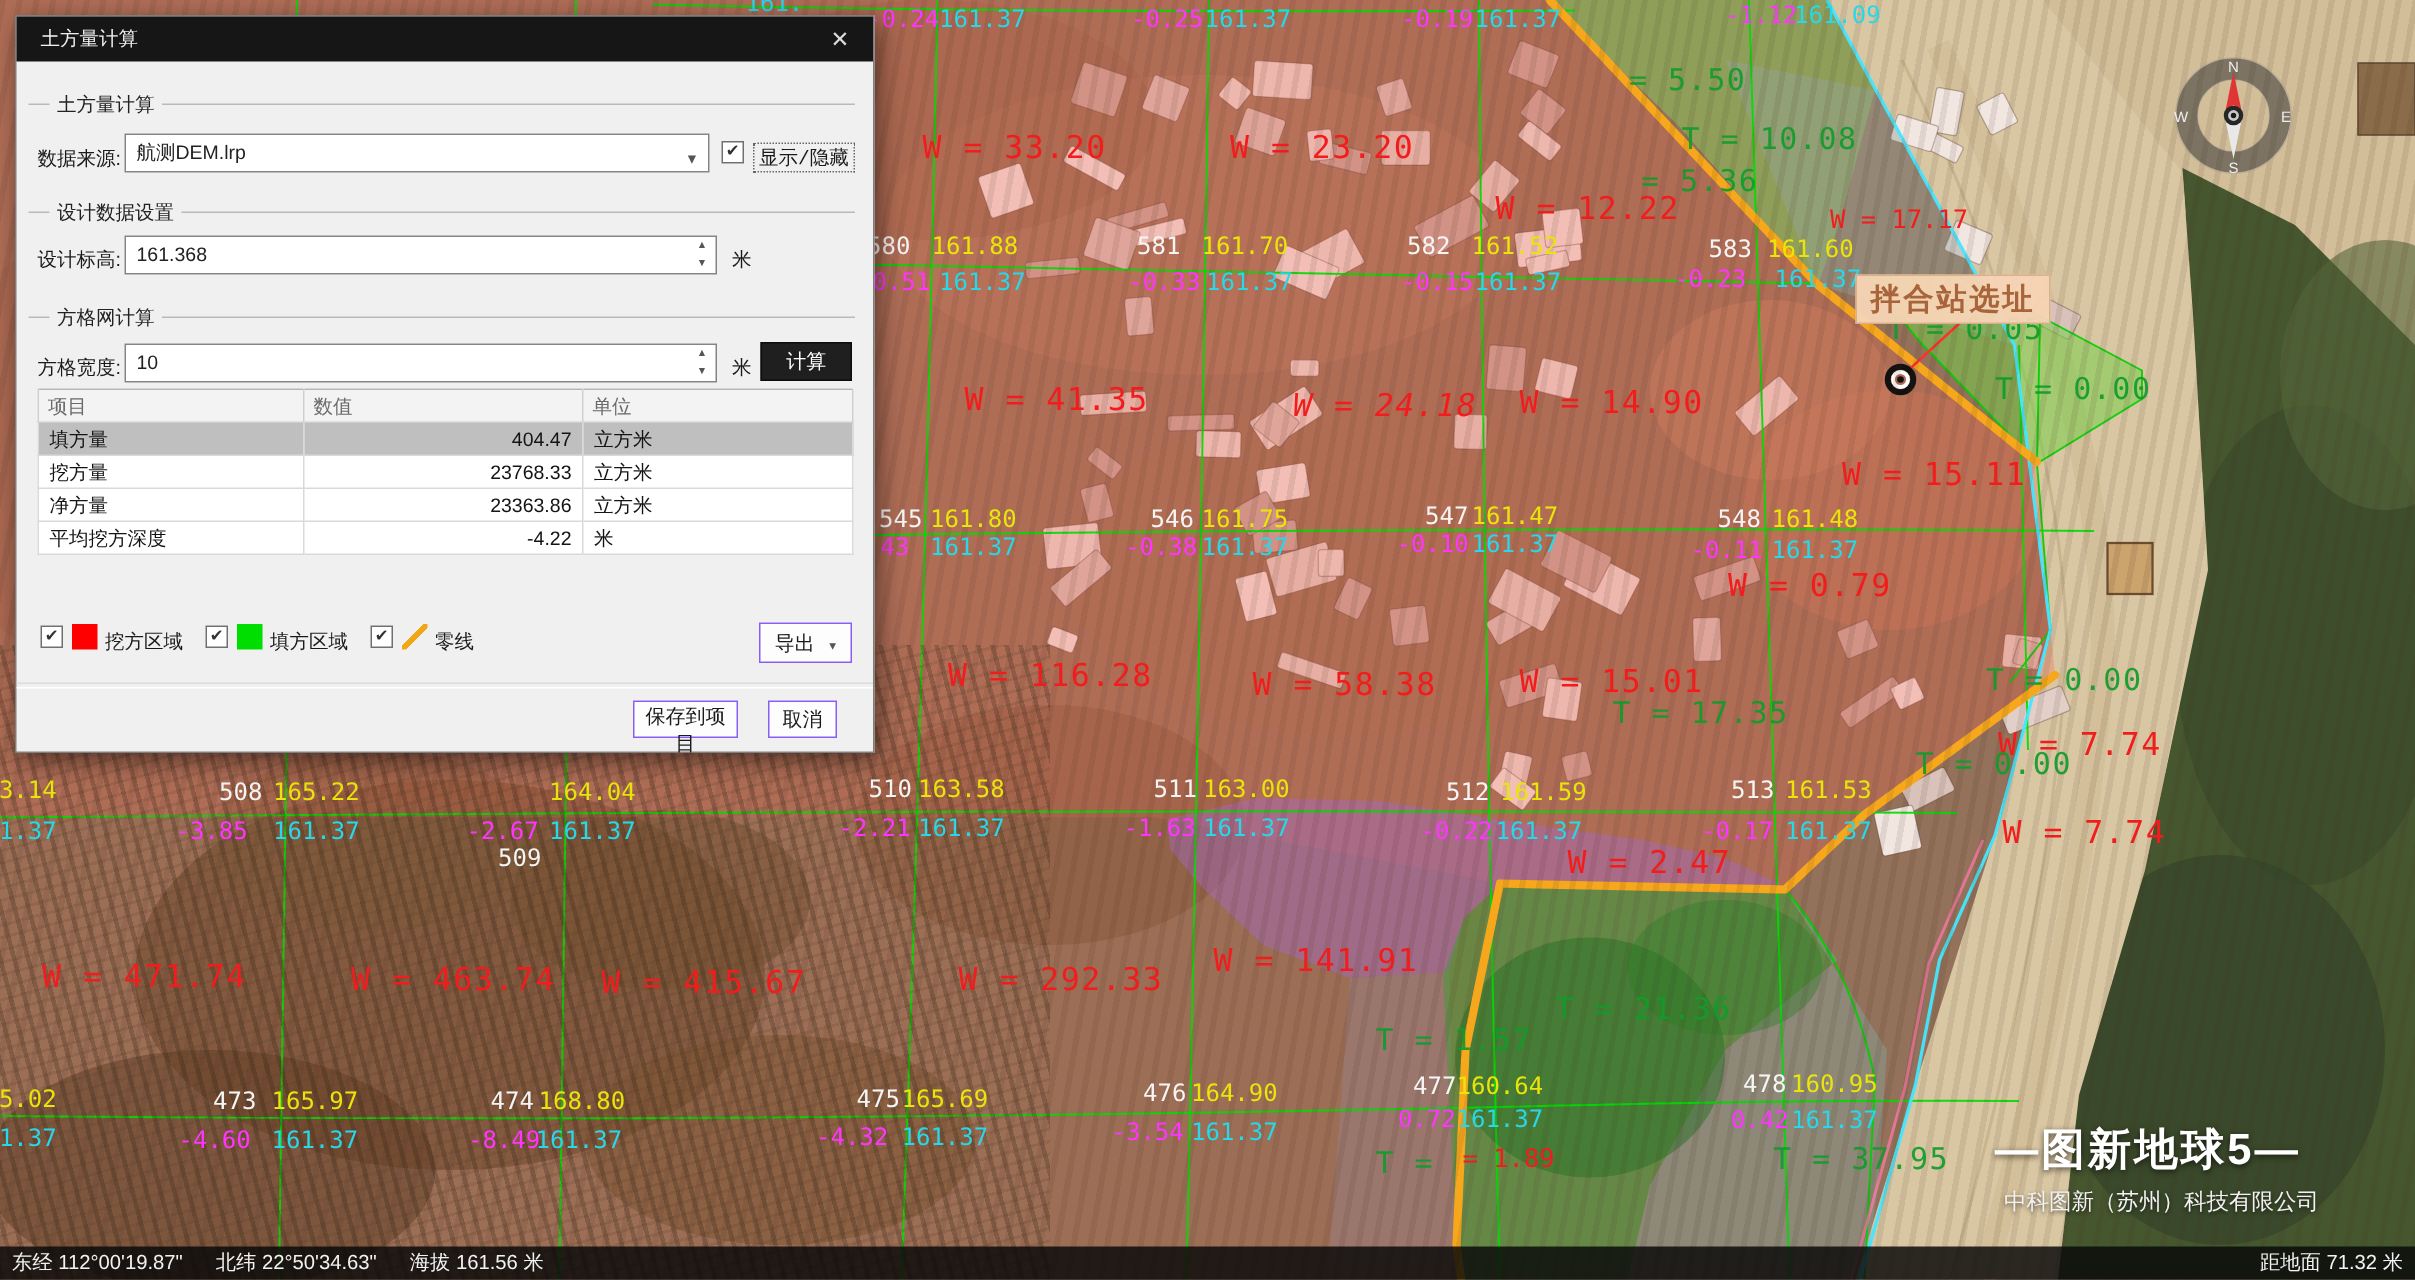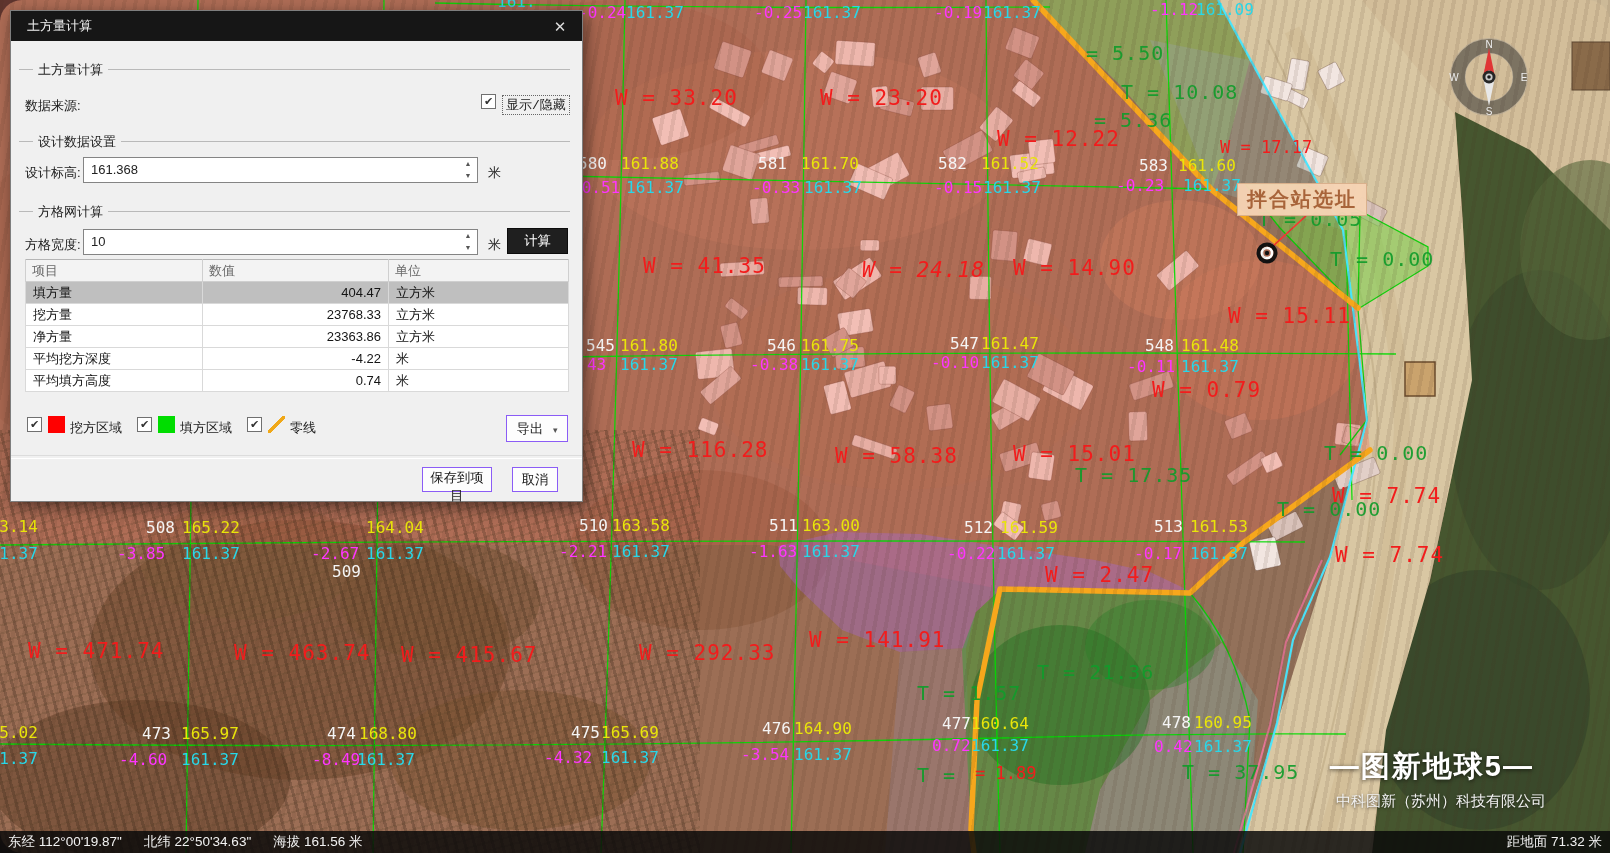--- a/index.html
+++ b/index.html
@@ -1,19 +1,19 @@
 <!DOCTYPE html>
 <html><head>
 <meta charset="utf-8">
 <style>
   html,body{margin:0;padding:0;background:#222;}
   #stage{position:relative;width:1610px;height:853px;overflow:hidden;
     font-family:"Liberation Sans","DejaVu Sans",sans-serif;}
   
-  #map{position:absolute;inset:0;background:#93715a;border-radius:22px;}
+  #map{position:absolute;inset:0;background:#93715a;}
   #map svg{position:absolute;left:0;top:0;}
   #grass{position:absolute;left:0;top:430px;width:700px;height:423px;
     background:repeating-linear-gradient(75deg,rgba(40,28,16,.28) 0 3px,transparent 3px 9px),
                repeating-linear-gradient(-15deg,rgba(90,70,40,.22) 0 2px,transparent 2px 8px);
     opacity:.8;}
   #soiltex{position:absolute;inset:0;
     background:repeating-linear-gradient(100deg,rgba(70,45,28,.10) 0 4px,transparent 4px 11px);}
   .ml{position:absolute;font-family:"DejaVu Sans Mono","Liberation Mono",monospace;
     font-size:16px;line-height:1.05;white-space:pre;}
   .k-w{color:#f5f5f5}.k-y{color:#e9e50a}.k-m{color:#ff35ff}.k-c{color:#28d7e8}
@@ -385,20 +385,24 @@
   <div id="dlg">
     <div id="dlg-title">
       <span>土方量计算</span>
       <span id="dlg-close">✕</span>
     </div>
 
     <div class="grp" style="top:58px;">
       <span>土方量计算</span>
       </div>
     <div class="dlbl" style="left:14px;top:86px;">数据来源:</div>
+    <div class="field" style="left:72px;top:78px;width:390px;">
+      <span>航测DEM.lrp</span>
+      <span class="combo-arrow">▾</span>
+    </div>
     <div class="cb" style="left:470px;top:83px;">✔</div>
     <div class="dlbl dotted" style="left:491px;top:84px;font-family:Liberation Mono, monospace;">显示/隐藏</div>
 
     <div class="grp" style="top:130px;">
       <span>设计数据设置</span>
       </div>
     <div class="dlbl" style="left:14px;top:153px;">设计标高:</div>
     <div class="field" style="left:72px;top:146px;width:395px;">
       <span>161.368</span>
       <span class="spin-btns">
@@ -449,25 +453,20 @@
           <tr>
             <td>净方量</td>
     <td class="num">23363.86</td>
     <td>立方米</td>
           </tr>
           <tr>
             <td>平均挖方深度</td>
     <td class="num">-4.22</td>
     <td>米</td>
           </tr>
-          <tr>
-            <td>平均填方高度</td>
-    <td class="num">0.74</td>
-    <td>米</td>
-          </tr>
         </tbody>
     </table>
 
     <div id="legend-row">
         <div class="cb" style="left: 16px; top: 406px;">✔</div>
         <div class="sw" style="background: rgb(255, 0, 0); left: 37px; top: 405px;"></div>
         <div class="dlbl" style="left: 59px; top: 408px;">挖方区域</div>
         <div class="cb" style="left: 126px; top: 406px;">✔</div>
         <div class="sw" style="background: rgb(0, 221, 0); left: 147px; top: 405px;"></div>
         <div class="dlbl" style="left: 169px; top: 408px;">填方区域</div>

